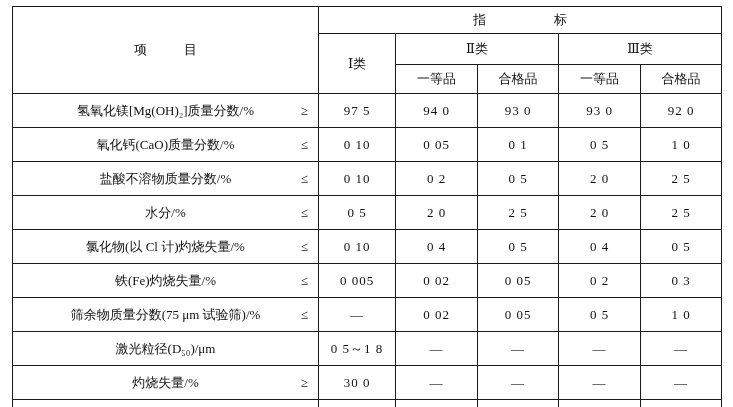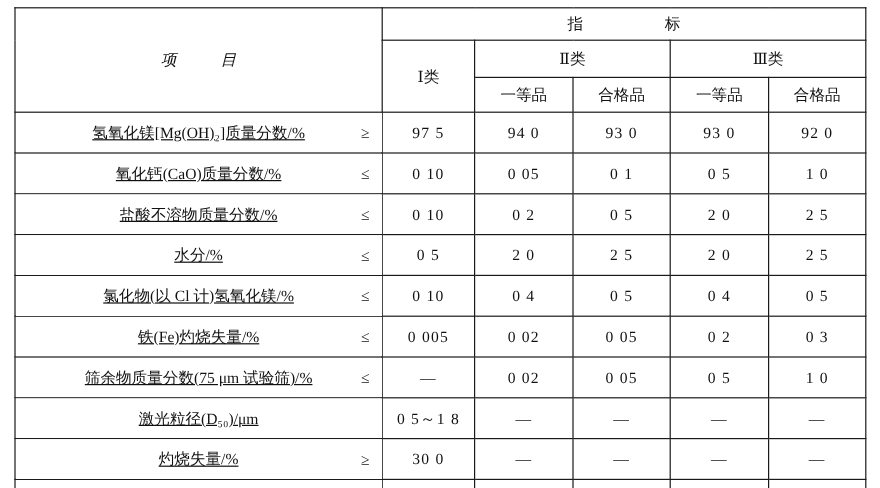--- a/index.html
+++ b/index.html
@@ -55,35 +55,33 @@
     margin-top: 39px;
   }
   .h-grade {
     height: 28px;
     font-size: 13px;
   }
   .item-head {
     font-size: 15px;
     letter-spacing: 12px;
     text-indent: 12px;
-    font-style: italic;
   }
 
   
   .item-cell {
     text-align: left;
     padding: 0 6px 0 8px;
     height: 33px;
     position: relative;
     font-size: 12.5px;
     white-space: nowrap;
   }
   .item-cell .lbl {
     display: inline-block;
-    text-decoration: underline;
   }
   .item-cell .sym {
     position: absolute;
     right: 10px;
     top: 50%;
     transform: translateY(-50%);
     font-size: 13px;
   }
   .val {
     height: 33px;
@@ -169,21 +167,21 @@
         </td>
         <td class="val">0 5</td>
         <td class="val">2 0</td>
         <td class="val">2 5</td>
         <td class="val">2 0</td>
         <td class="val">2 5</td>
       </tr>
 
       <tr>
         <td class="item-cell">
-          <span class="lbl">氯化物(以 Cl 计)氢氧化镁/%</span>
+          <span class="lbl">氯化物(以 Cl 计)灼烧失量/%</span>
           <span class="sym">≤</span>
         </td>
         <td class="val">0 10</td>
         <td class="val">0 4</td>
         <td class="val">0 5</td>
         <td class="val">0 4</td>
         <td class="val">0 5</td>
       </tr>
 
       <tr>

